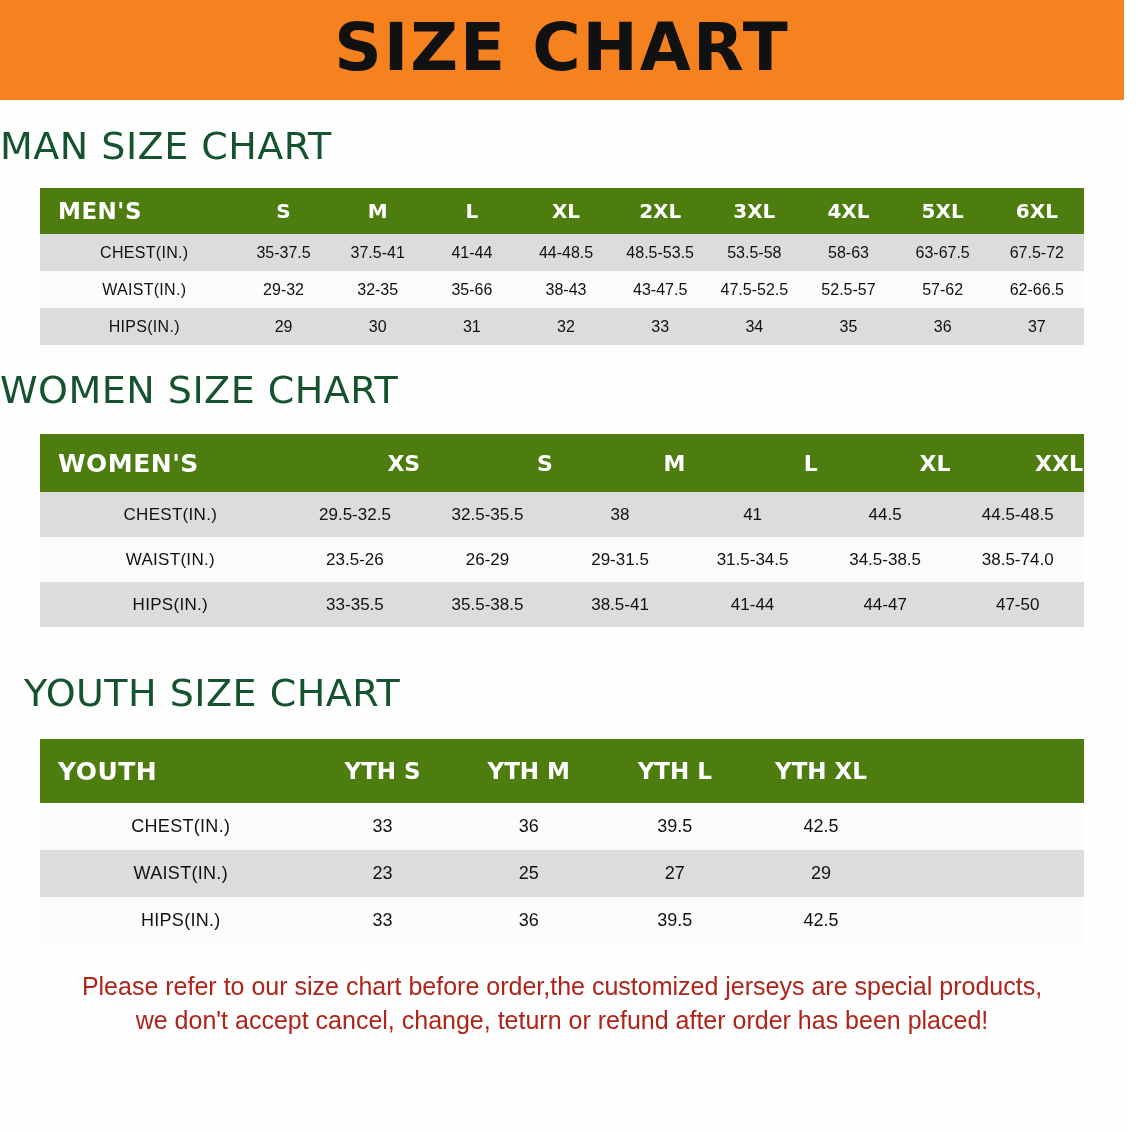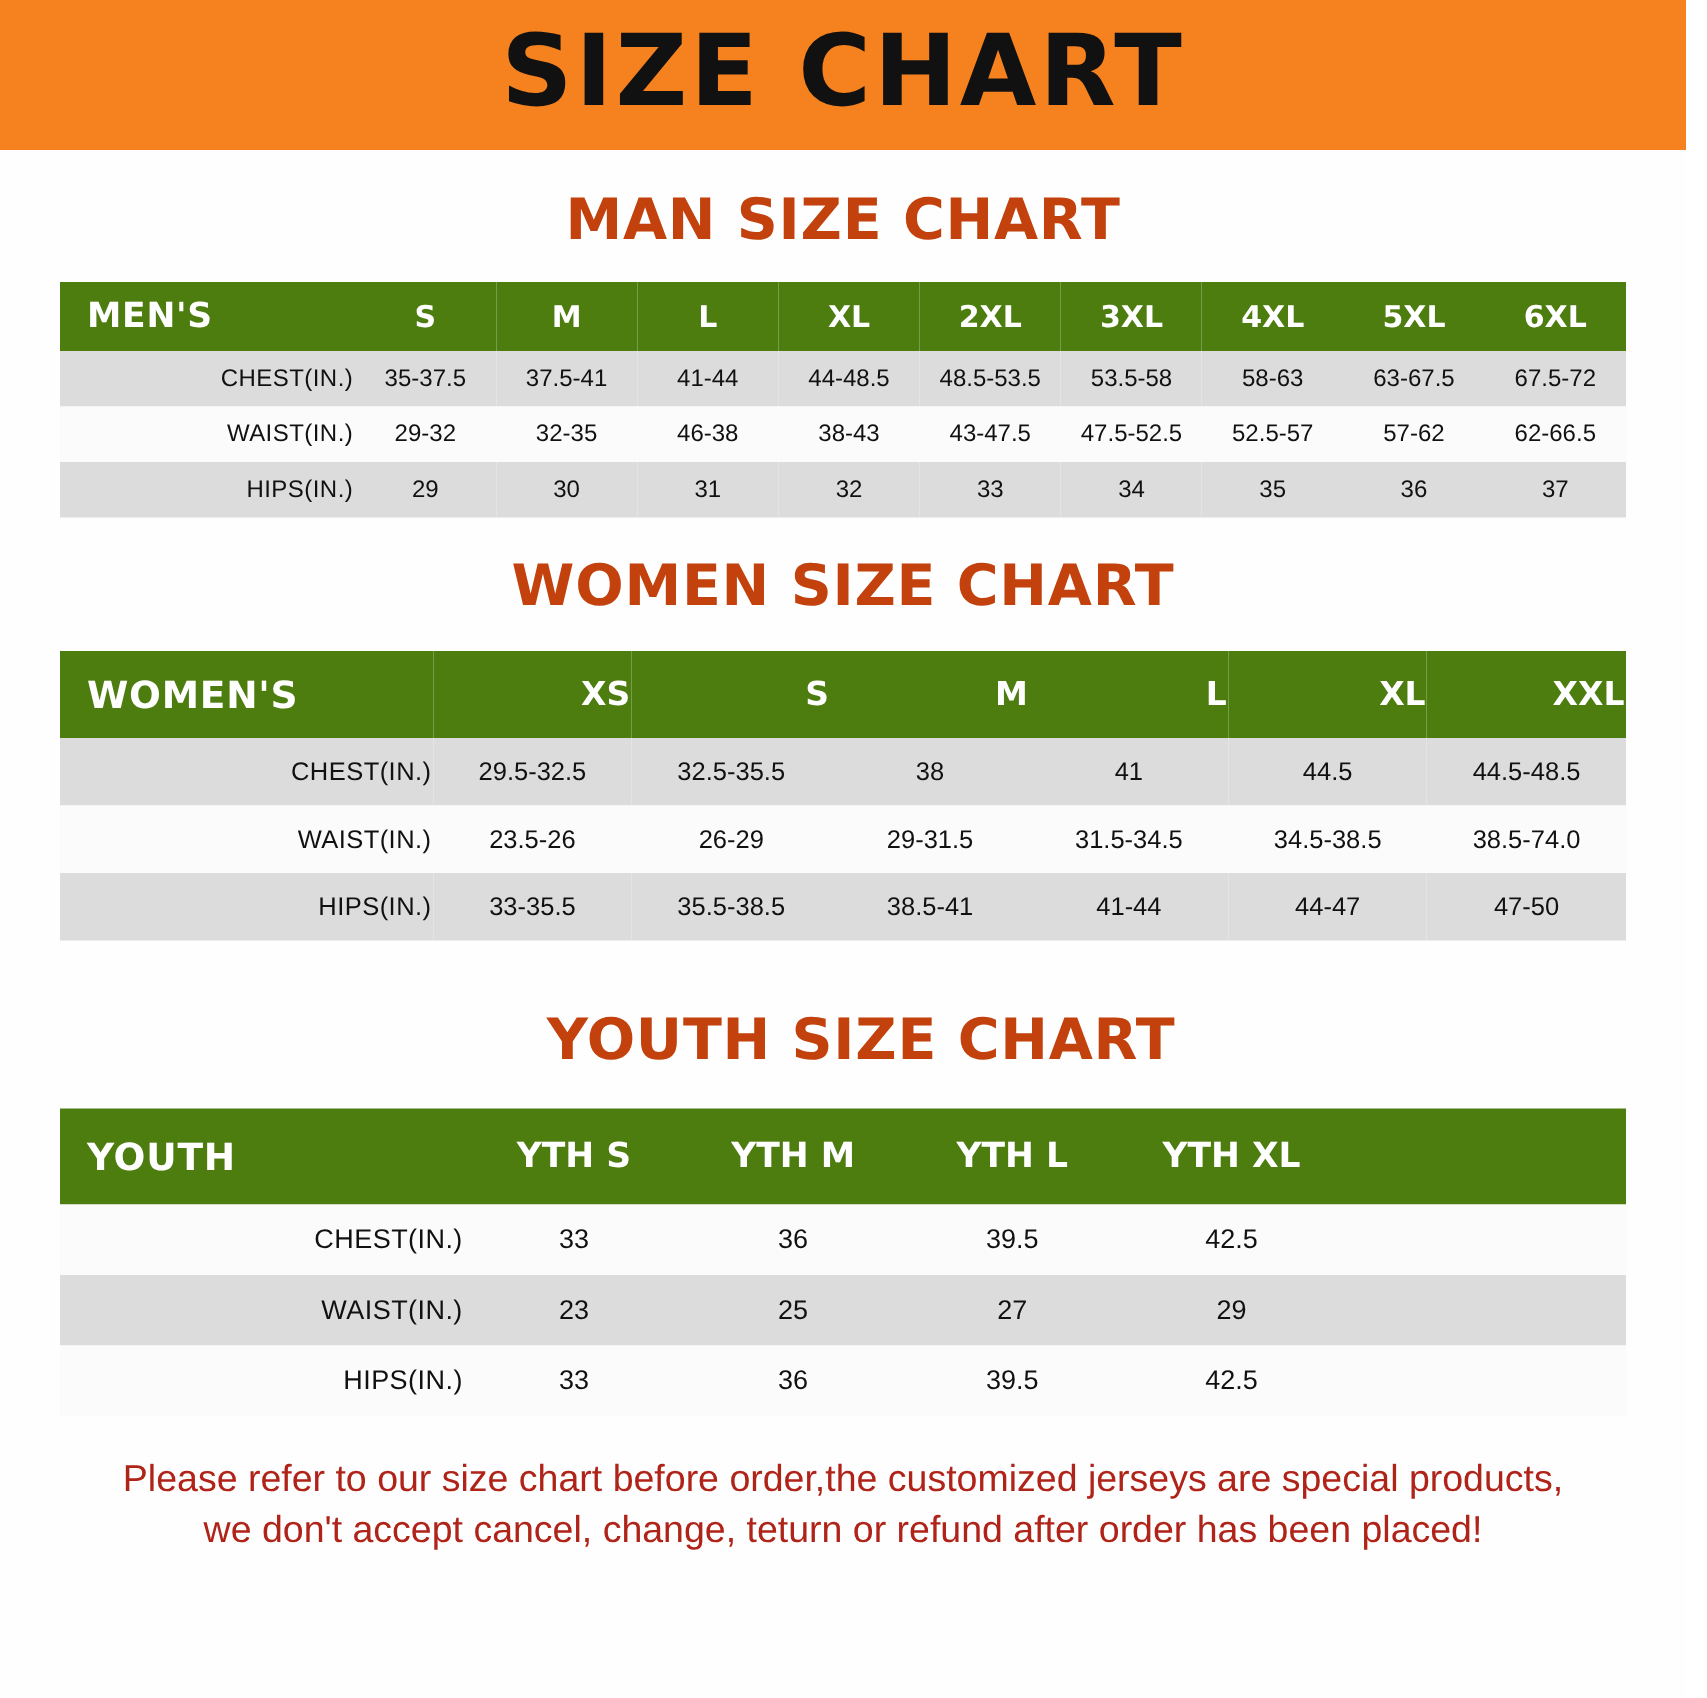--- a/index.html
+++ b/index.html
@@ -33,24 +33,24 @@
     font-weight: bold;
     font-size: 66px;
     letter-spacing: 2px;
     color: #111111;
     line-height: 1;
     margin-top: -4px;
   }
 
   
   .section-title {
-    text-align: center;
+    text-align: left;
     font-family: "DejaVu Sans", sans-serif;
-    font-weight: bold;
-    color: #c2410c;
+    font-weight: normal;
+    color: #14532d;
     letter-spacing: 0.5px;
   }
   .title-man   { font-size: 38px; margin: 24px 0 20px 0; }
   .title-women { font-size: 38px; margin: 23px 0 22px 0; }
   .title-youth { font-size: 38px; margin: 44px 0 24px 0; padding-left: 24px; }
 
   
   .tbl-wrap {
     padding: 0 40px;
   }
@@ -74,21 +74,21 @@
     color: #ffffff;
     font-family: "DejaVu Sans", sans-serif;
     font-weight: bold;
   }
   table.size thead th.rowlabel {
     text-align: left;
     padding-left: 18px;
     letter-spacing: 0.5px;
   }
   table.size tbody td.rowlabel {
-    text-align: right;
+    text-align: center;
     letter-spacing: 0.3px;
     padding-left: 13px;
   }
   
   tr.shade   { background: #dcdcdc; }
   tr.plain   { background: #fbfbfb; }
 
   
   .men thead th { font-size: 20px; height: 44px; }
   .men thead th.rowlabel { font-size: 23px; }
@@ -154,21 +154,21 @@
           <td>48.5-53.5</td>
           <td>53.5-58</td>
           <td>58-63</td>
           <td>63-67.5</td>
           <td>67.5-72</td>
         </tr>
         <tr class="plain">
           <td class="rowlabel">WAIST(IN.)</td>
           <td>29-32</td>
           <td>32-35</td>
-          <td>46-38</td>
+          <td>35-66</td>
           <td>38-43</td>
           <td>43-47.5</td>
           <td>47.5-52.5</td>
           <td>52.5-57</td>
           <td>57-62</td>
           <td>62-66.5</td>
         </tr>
         <tr class="shade">
           <td class="rowlabel">HIPS(IN.)</td>
           <td>29</td>

